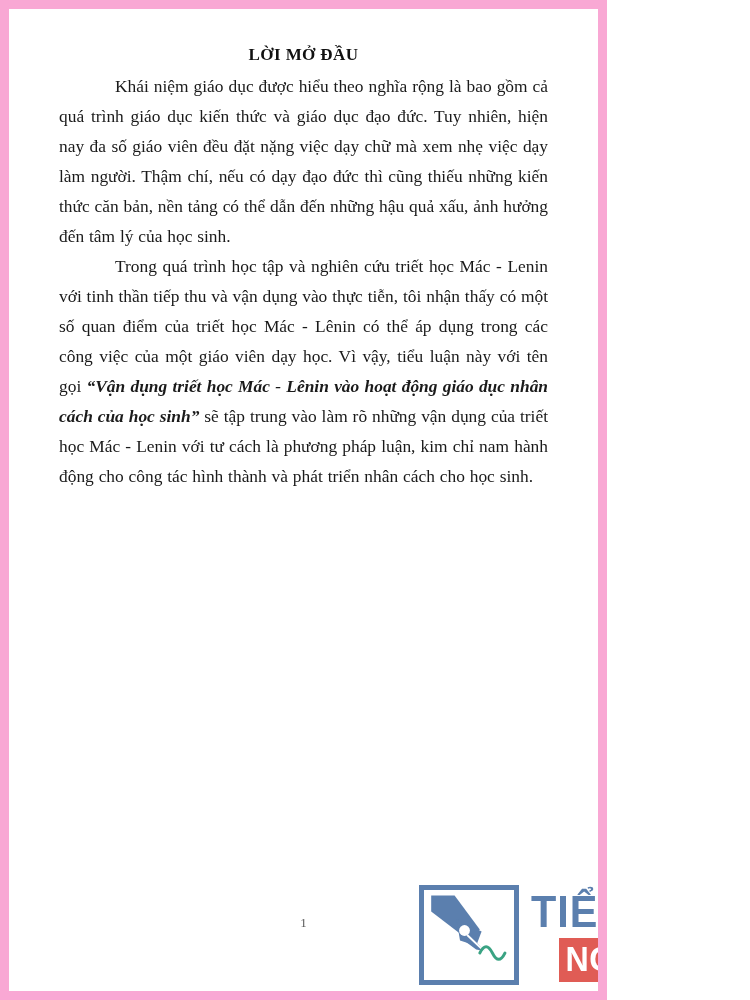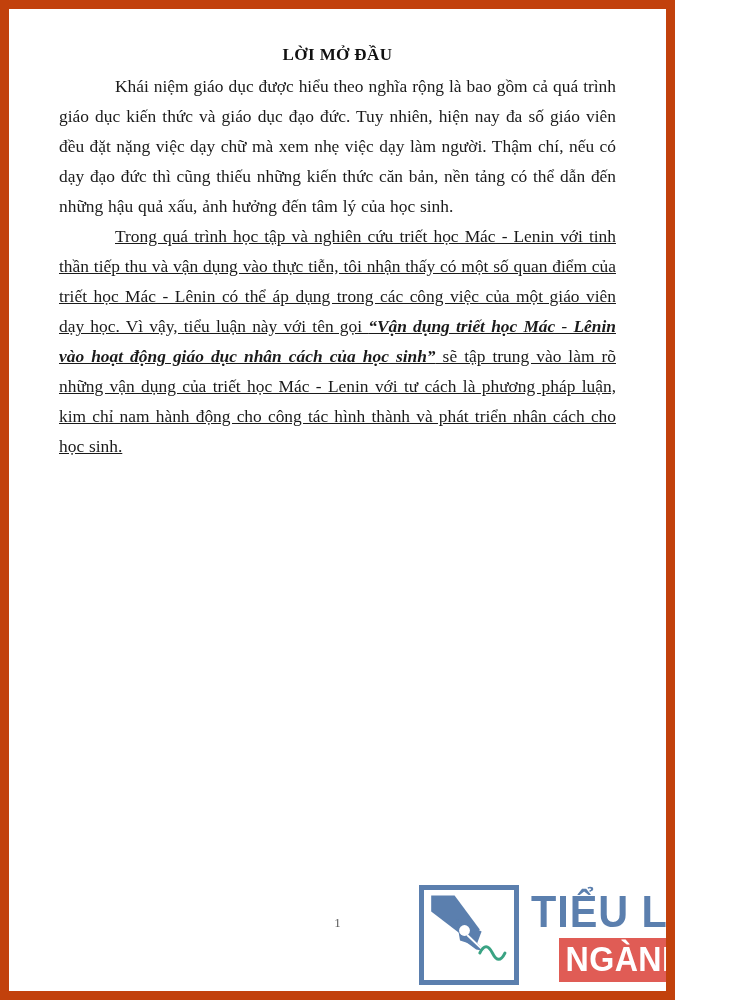--- a/index.html
+++ b/index.html
@@ -4,25 +4,25 @@
 <title>Lời mở đầu</title>
 <style>
   html, body {
     margin: 0;
     padding: 0;
     background: #ffffff;
   }
 
   .page {
     position: relative;
-    width: 675px;
+    width: 607px;
     height: 1000px;
     box-sizing: border-box;
     background: #bef264;
-    border: 9px solid #c2410c;
+    border: 9px solid #f9a8d4;
     overflow: hidden;
     font-family: "Liberation Serif", "DejaVu Serif", serif;
   }
 
   
   .page-inner-rule {
     position: absolute;
     left: 0;
     top: 0;
     right: 0;
@@ -61,21 +61,20 @@
     text-justify: inter-word;
     text-indent: 56px;
     font-size: 17.4px;
     line-height: 30px;
     color: #1a1a1a;
     word-spacing: 0.5px;
   }
 
   p.para + p.para {
     margin-top: 0;
-    text-decoration: underline;
   }
 
   .work-title {
     font-weight: bold;
     font-style: italic;
   }
 
   
   .page-number {
     position: absolute;

